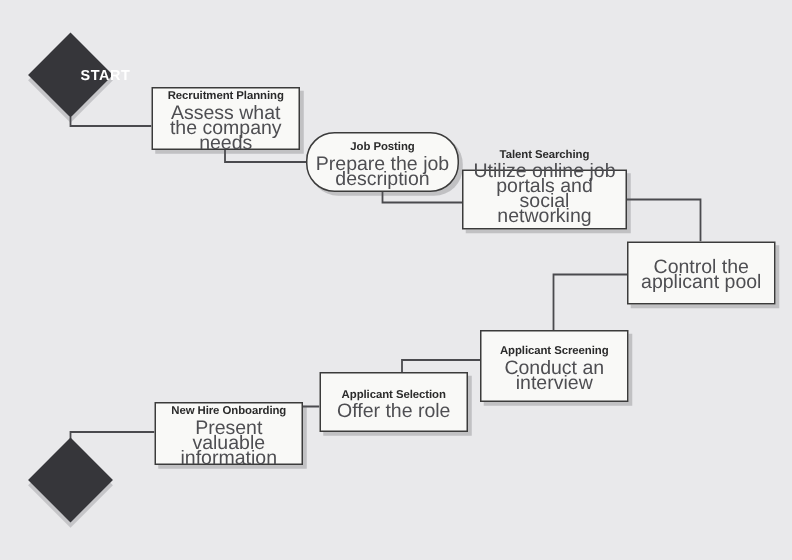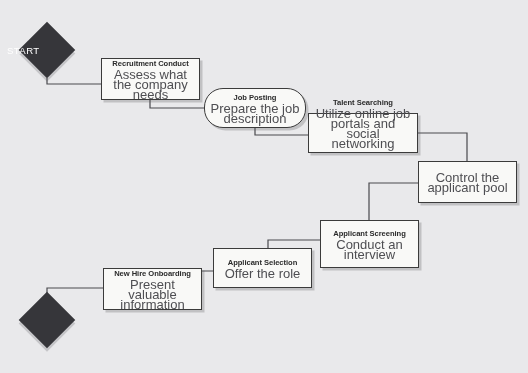--- a/index.html
+++ b/index.html
@@ -60,24 +60,24 @@
     position: absolute;
     width: 40px;
     height: 40px;
     background: #36363a;
     transform: rotate(45deg);
     box-shadow: 2.5px 2.5px 0 0 rgba(90,90,95,0.25);
   }
   .terminator-label {
     position: absolute;
     width: 80px;
-    text-align: left;
+    text-align: right;
     color: #ffffff;
     font-size: 9.6px;
-    font-weight: normal;
+    font-weight: bold;
     letter-spacing: 0.4px;
   }
 </style>
 </head>
 <body>
 
 <div id="flow-canvas">
 
   <svg class="connectors" viewBox="0 0 528 373">
     <g fill="none" stroke="#4a4a4e" stroke-width="1.2">
@@ -91,21 +91,21 @@
       <path d="M103,288 L47,288 L47,294"></path>
     </g>
   </svg>
 
   <div class="terminator" style="left:27px; top:30px;"></div>
   <div class="terminator-label" style="left:7px; top:45px;">START</div>
 
   <div class="terminator" style="left:27px; top:300px;"></div>
 
   <div class="node-box" style="left:101px; top:58px; width:99px; height:42px;">
-    <div class="node-title">Recruitment Conduct</div>
+    <div class="node-title">Recruitment Planning</div>
     <div class="node-desc">Assess what the company needs</div>
   </div>
 
   <div class="node-box" style="left:204px; top:88px; width:102px; height:40px;border-radius:19px;">
     <div class="node-title">Job Posting</div>
     <div class="node-desc">Prepare the job description</div>
   </div>
 
   <div class="node-box" style="left:308px; top:113px; width:110px; height:40px;justify-content:flex-end;">
     <div class="node-title">Talent Searching</div>

